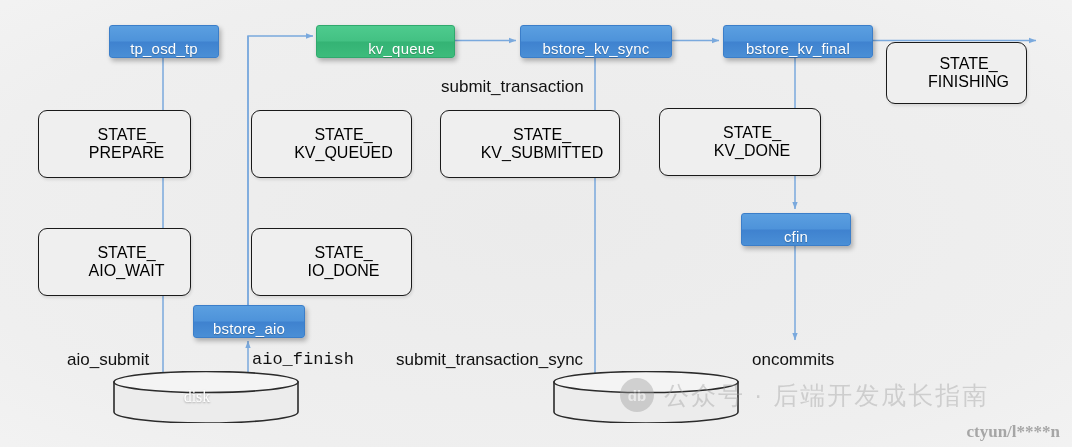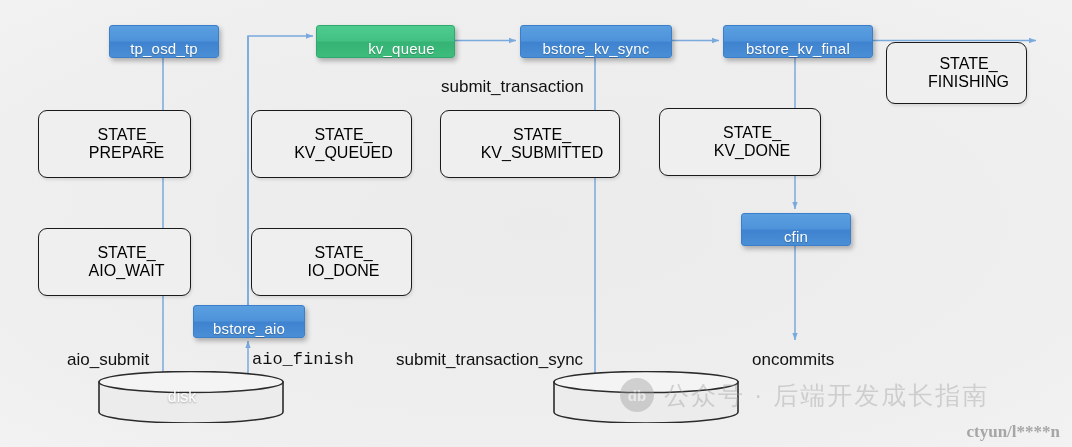--- a/index.html
+++ b/index.html
@@ -123,21 +123,21 @@
       <path d="M595,56 L595,383"></path>
 
       <path d="M795,56 L795,209"></path>
 
       <path d="M795,244 L795,340"></path>
     </g>
 
     <path d="M248,305 L248,36" stroke="#7aa9dd" stroke-width="1.5" fill="none"></path>
   </svg>
 
-  <div class="cyl" style="left:98px;top:371px;width:168px;height:52px;">
+  <div class="cyl" style="left:113px;top:371px;width:168px;height:52px;font-family:Liberation Serif, serif;">
     <svg width="186" height="52" viewBox="0 0 186 52" xmlns="http://www.w3.org/2000/svg">
       <path d="M1,11 L1,41 A92,11 0 0 0 185,41 L185,11 Z" fill="#ececec" stroke="#2b2b2b" stroke-width="1.6"></path>
       <ellipse cx="93" cy="11" rx="92" ry="10.5" fill="#f4f4f4" stroke="#2b2b2b" stroke-width="1.6"></ellipse>
     </svg>
     <div class="caption">disk</div>
   </div>
 
   <div class="cyl" style="left:553px;top:371px;width:186px;height:52px;">
     <svg width="186" height="52" viewBox="0 0 186 52" xmlns="http://www.w3.org/2000/svg">
       <path d="M1,11 L1,41 A92,11 0 0 0 185,41 L185,11 Z" fill="#ececec" stroke="#2b2b2b" stroke-width="1.6"></path>

